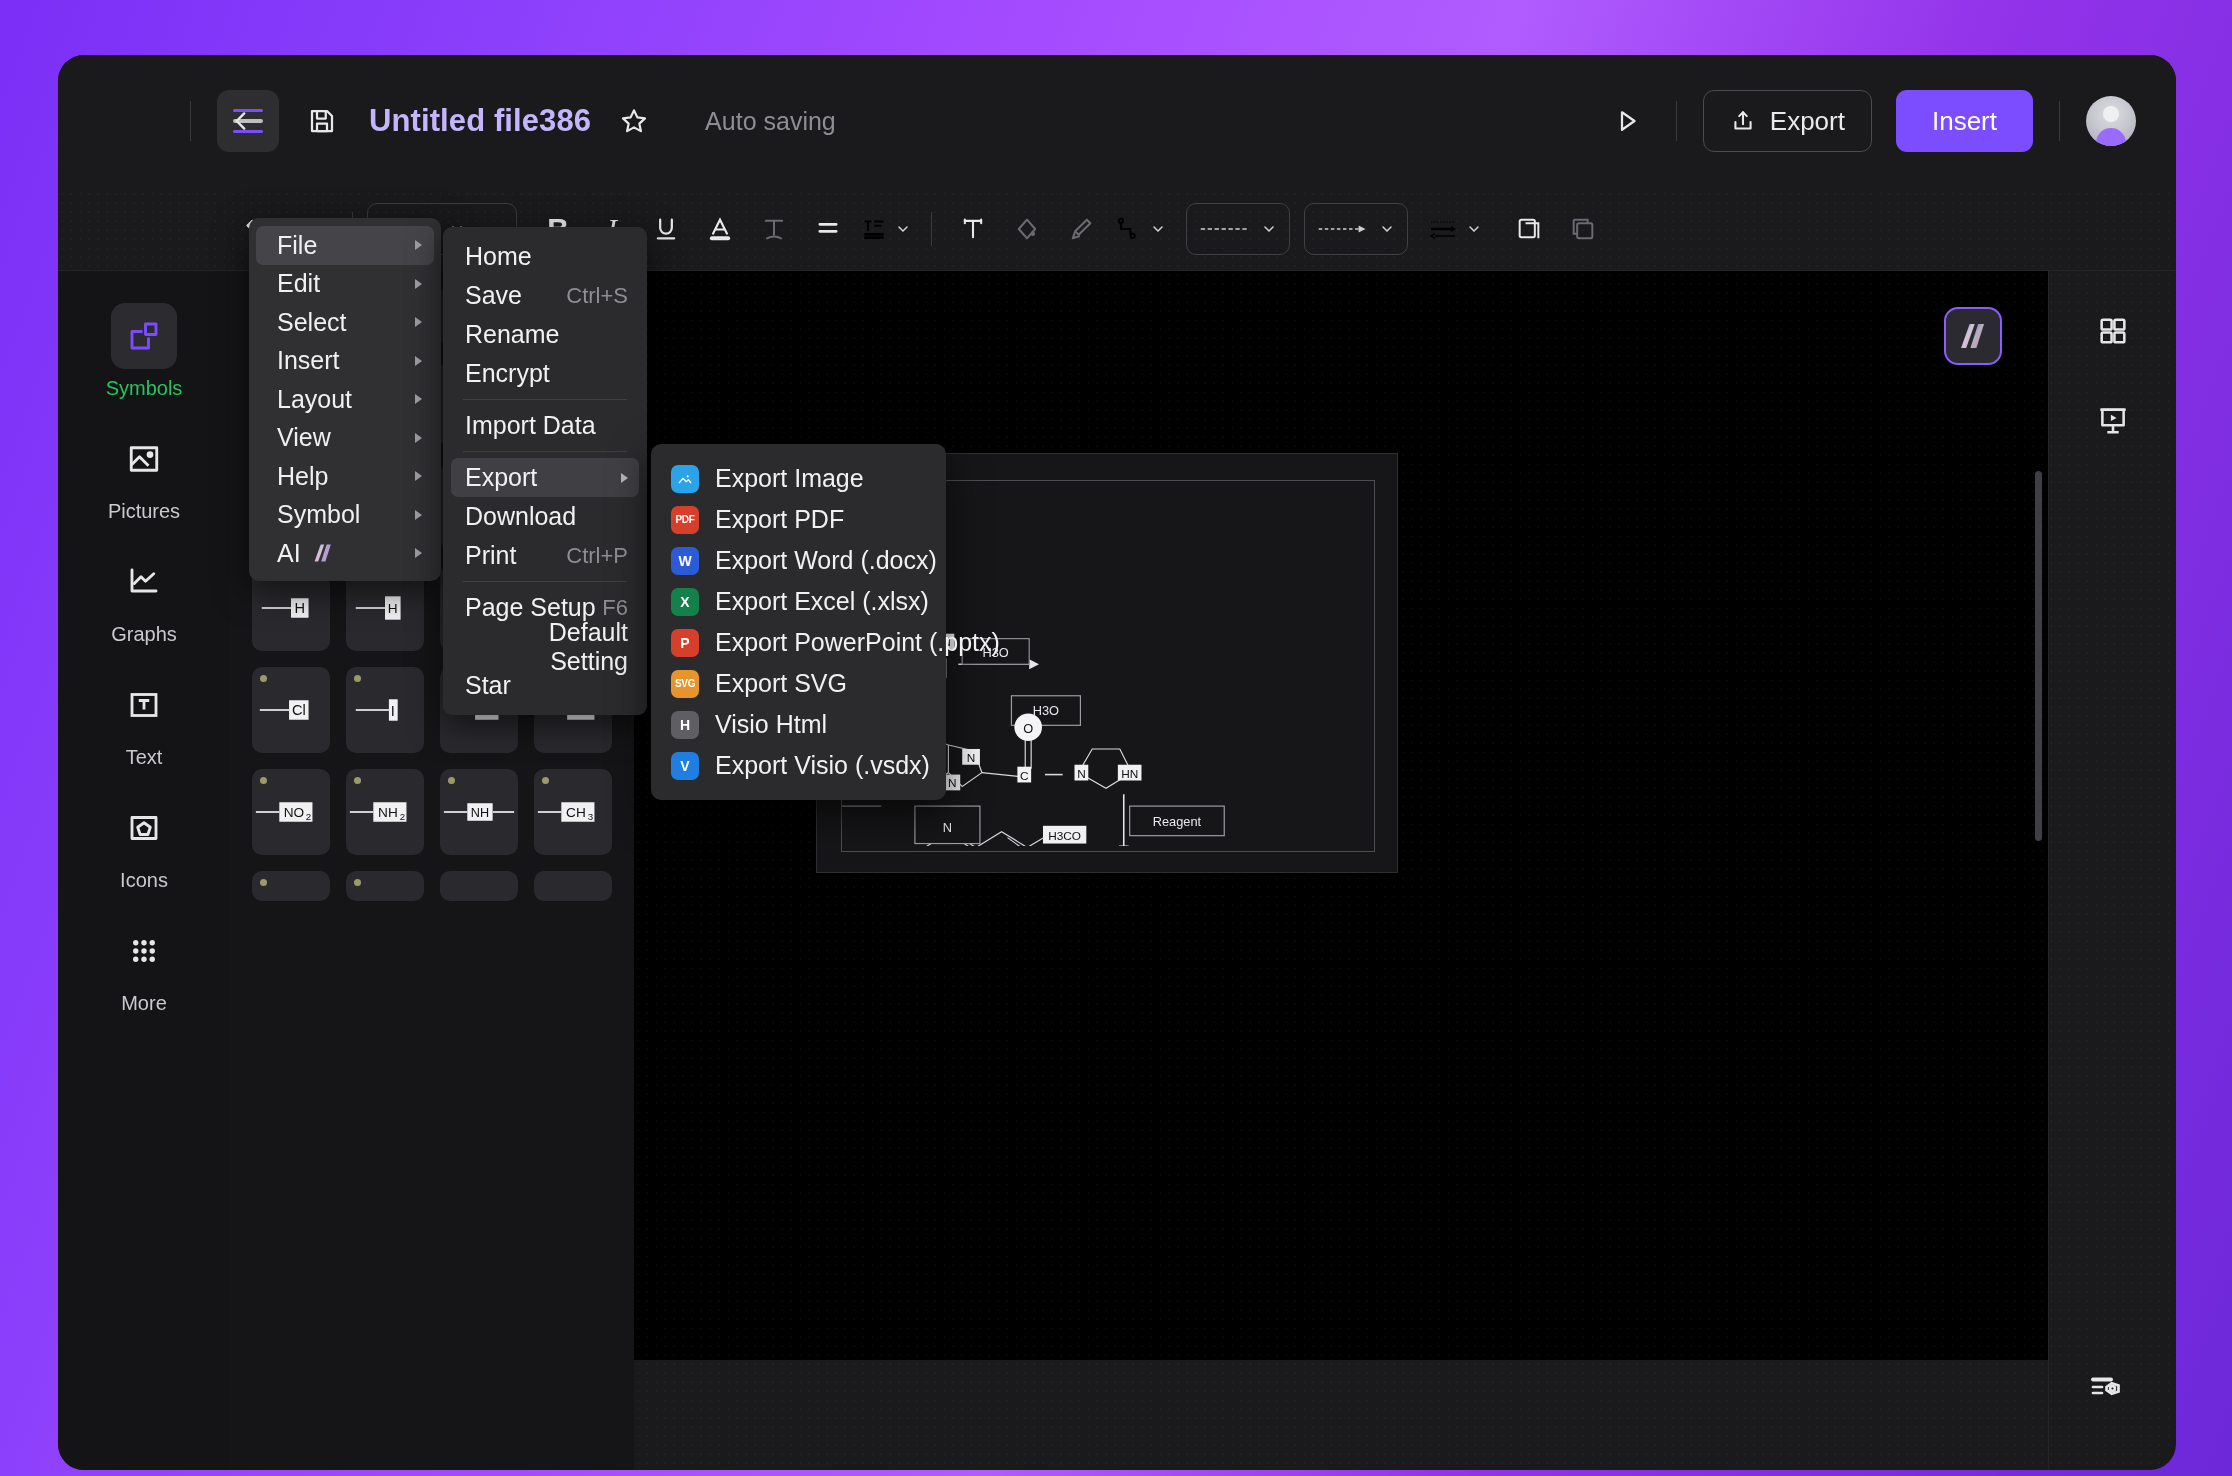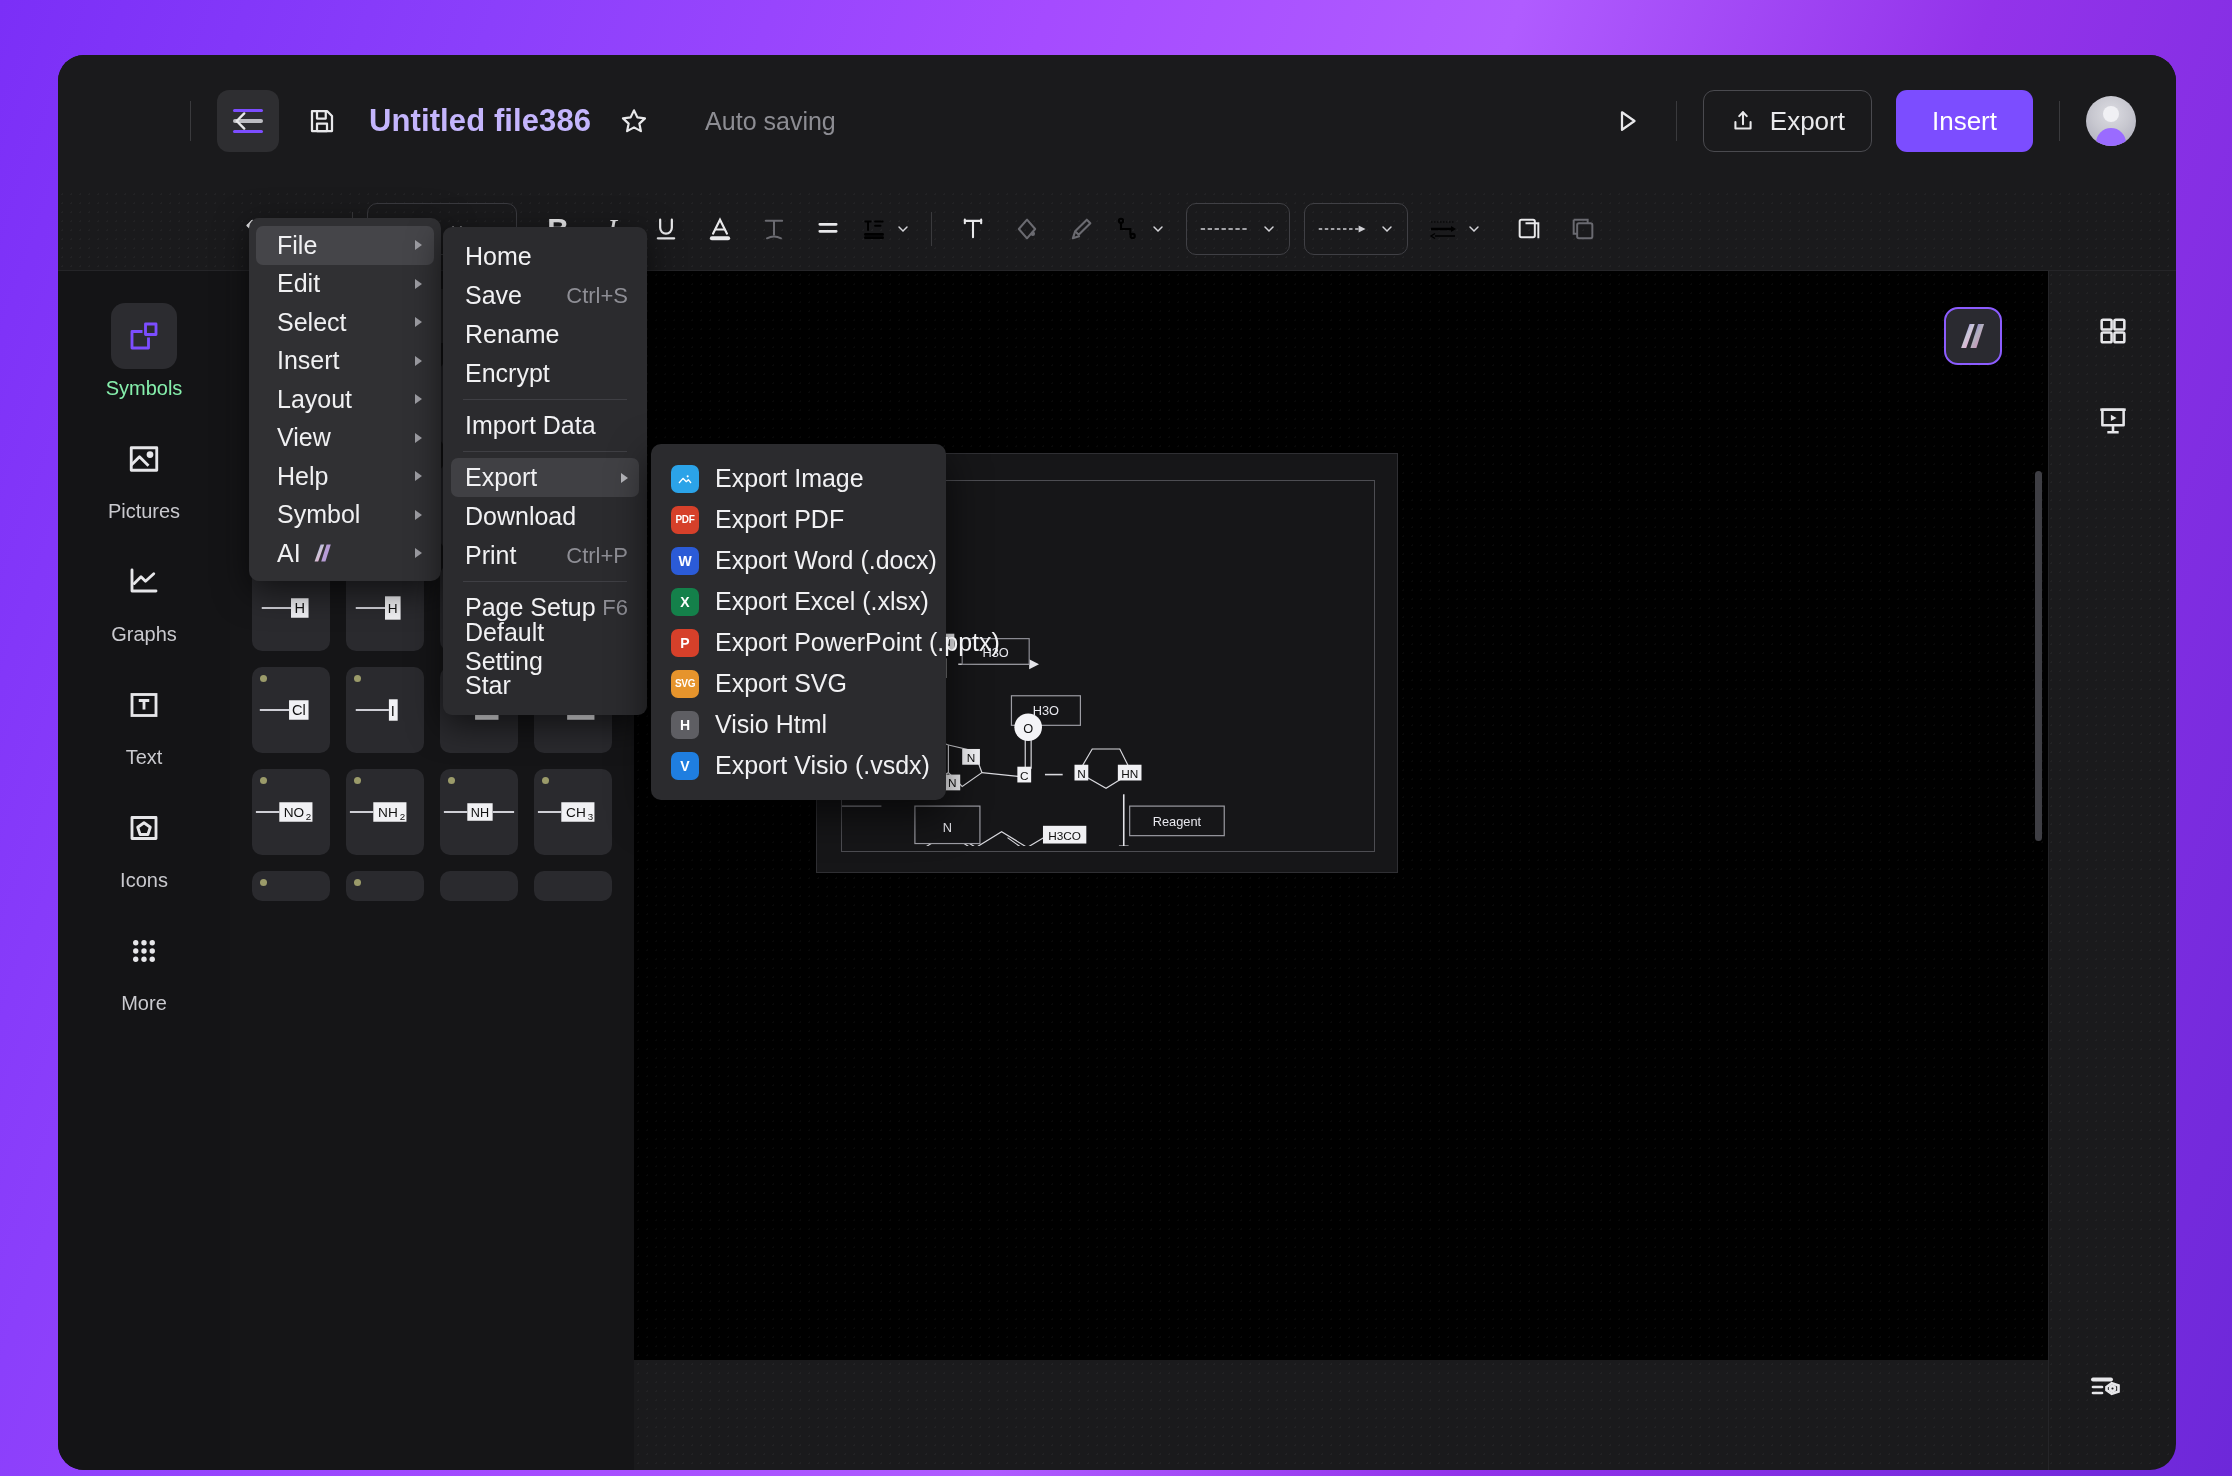--- a/index.html
+++ b/index.html
@@ -192,21 +192,21 @@
     width: 110px;
     display: flex; flex-direction: column; align-items: center;
     margin-bottom: 26px; cursor: pointer;
   }
   .rail-box {
     width: 66px; height: 66px; border-radius: 14px;
     display: flex; align-items: center; justify-content: center;
     color: #e6e6e9;
   }
   .rail-item.active .rail-box { background: #2c2c30; color: #7c4dff; }
-  .rail-item.active .rail-label { color: #86efac; }
+  .rail-item.active .rail-label { color: #22c55e; }
   .rail-box svg { width: 36px; height: 36px; }
   .rail-label {
     margin-top: 8px; font-size: 20px; color: #c9c9ce;
   }
 
   
   #symbols-panel {
     position: absolute; left: 172px; top: 216px;
     width: 404px; bottom: 0;
     background: #151517;
@@ -327,21 +327,21 @@
     border-radius: 9px;
     padding: 10px 8px;
     box-shadow: 0 10px 34px rgba(0,0,0,.6);
     z-index: 61;
   }
   .fi {
     height: 39px;
     display: flex; align-items: center;
     padding: 0 11px 0 14px;
     color: #f1f1f3; font-size: 25px;
-    border-radius: 7px; cursor: pointer;
+    border-radius: 7px; cursor: pointer; text-align: right;
   }
   .fi .sc {
     margin-left: auto; color: #8e8e95; font-size: 22px;
   }
   .fi .caret {
     margin-left: auto;
     width: 0; height: 0;
     border-left: 7px solid #b6b6bb;
     border-top: 5px solid transparent;
     border-bottom: 5px solid transparent;

